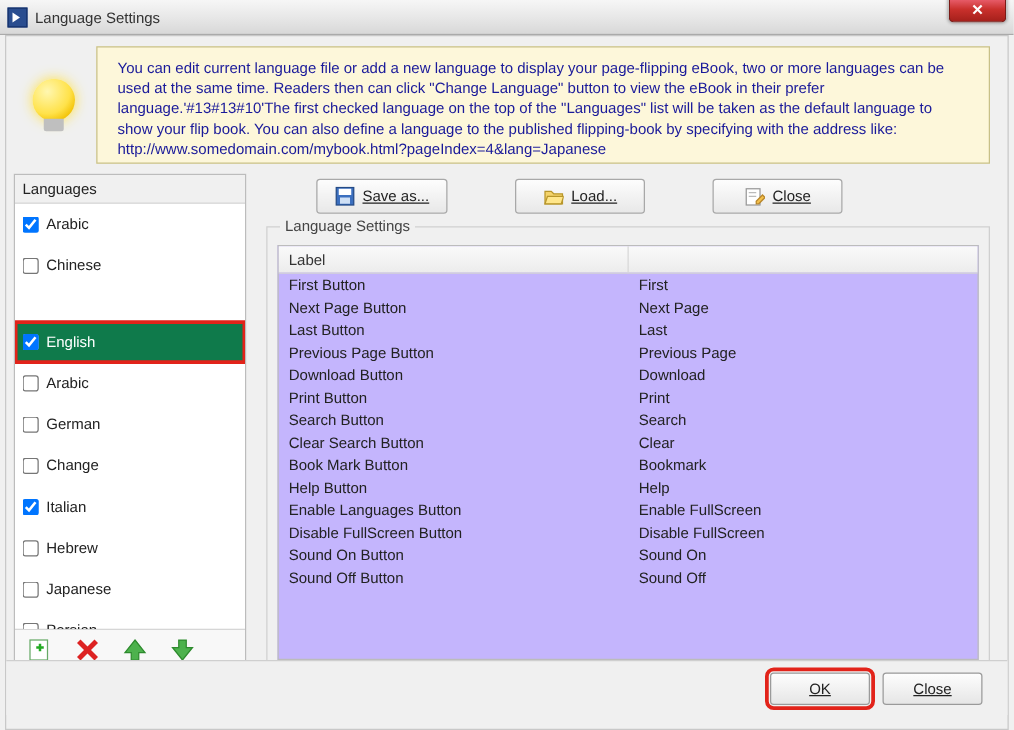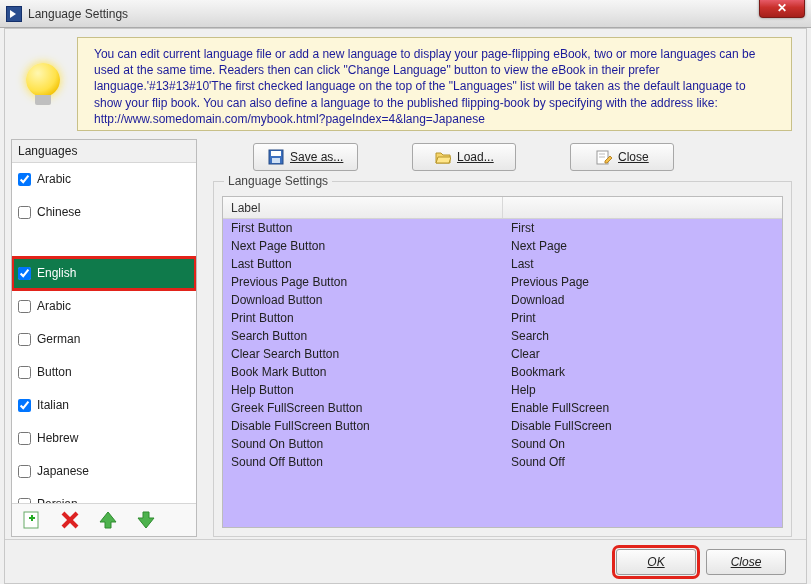--- a/index.html
+++ b/index.html
@@ -115,23 +115,23 @@
   }
   .ghead .col { padding:0 8px; border-right:1px solid #d8d8d8; height:100%; display:flex; align-items:center;}
   .col1 { width:280px; }
   .col2 { flex:1; }
   .grid .gbody { flex:1; overflow-y:scroll; }
   .grow { display:flex; height:18px; align-items:center; }
   .grow .col { padding:0 8px; }
 
   
   .footer {
-    position:absolute; left:0; right:0; bottom:0; height:44px;
+    position:absolute; left:0; right:0; bottom:11px; height:44px;
     border-top:1px solid #cfcfcf; background:#f0f0f0;
-    display:flex; justify-content:flex-end; align-items:center; gap:10px; padding-right:20px;font-style:italic;
+    display:flex; justify-content:flex-end; align-items:center; gap:10px; padding-right:20px;
   }
   .fbtn {
     height:26px; width:80px;
     background:linear-gradient(#fdfdfd,#e6e6e6);
     border:1px solid #9a9a9a; border-radius:3px;
     display:flex; align-items:center; justify-content:center;
     text-decoration:underline; cursor:pointer;
   }
   .fbtn.primary { outline:3px solid #e2231a; outline-offset:1px; }
 
@@ -179,21 +179,21 @@
         <div class="lang-item">
           <input type="checkbox" style="">
           <span>Arabic</span>
         </div>
         <div class="lang-item">
           <input type="checkbox" style="">
           <span>German</span>
         </div>
         <div class="lang-item">
           <input type="checkbox" style="">
-          <span>Button</span>
+          <span>Change</span>
         </div>
         <div class="lang-item">
           <input type="checkbox" checked="" style="">
           <span>Italian</span>
         </div>
         <div class="lang-item">
           <input type="checkbox" style="">
           <span>Hebrew</span>
         </div>
         <div class="lang-item">
@@ -306,21 +306,21 @@
             </div>
             <div class="grow">
               <div class="col col1">Book Mark Button</div>
               <div class="col col2">Bookmark</div>
             </div>
             <div class="grow">
               <div class="col col1">Help Button</div>
               <div class="col col2">Help</div>
             </div>
             <div class="grow">
-              <div class="col col1">Greek FullScreen Button</div>
+              <div class="col col1">Enable Languages Button</div>
               <div class="col col2">Enable FullScreen</div>
             </div>
             <div class="grow">
               <div class="col col1">Disable FullScreen Button</div>
               <div class="col col2">Disable FullScreen</div>
             </div>
             <div class="grow">
               <div class="col col1">Sound On Button</div>
               <div class="col col2">Sound On</div>
             </div>

